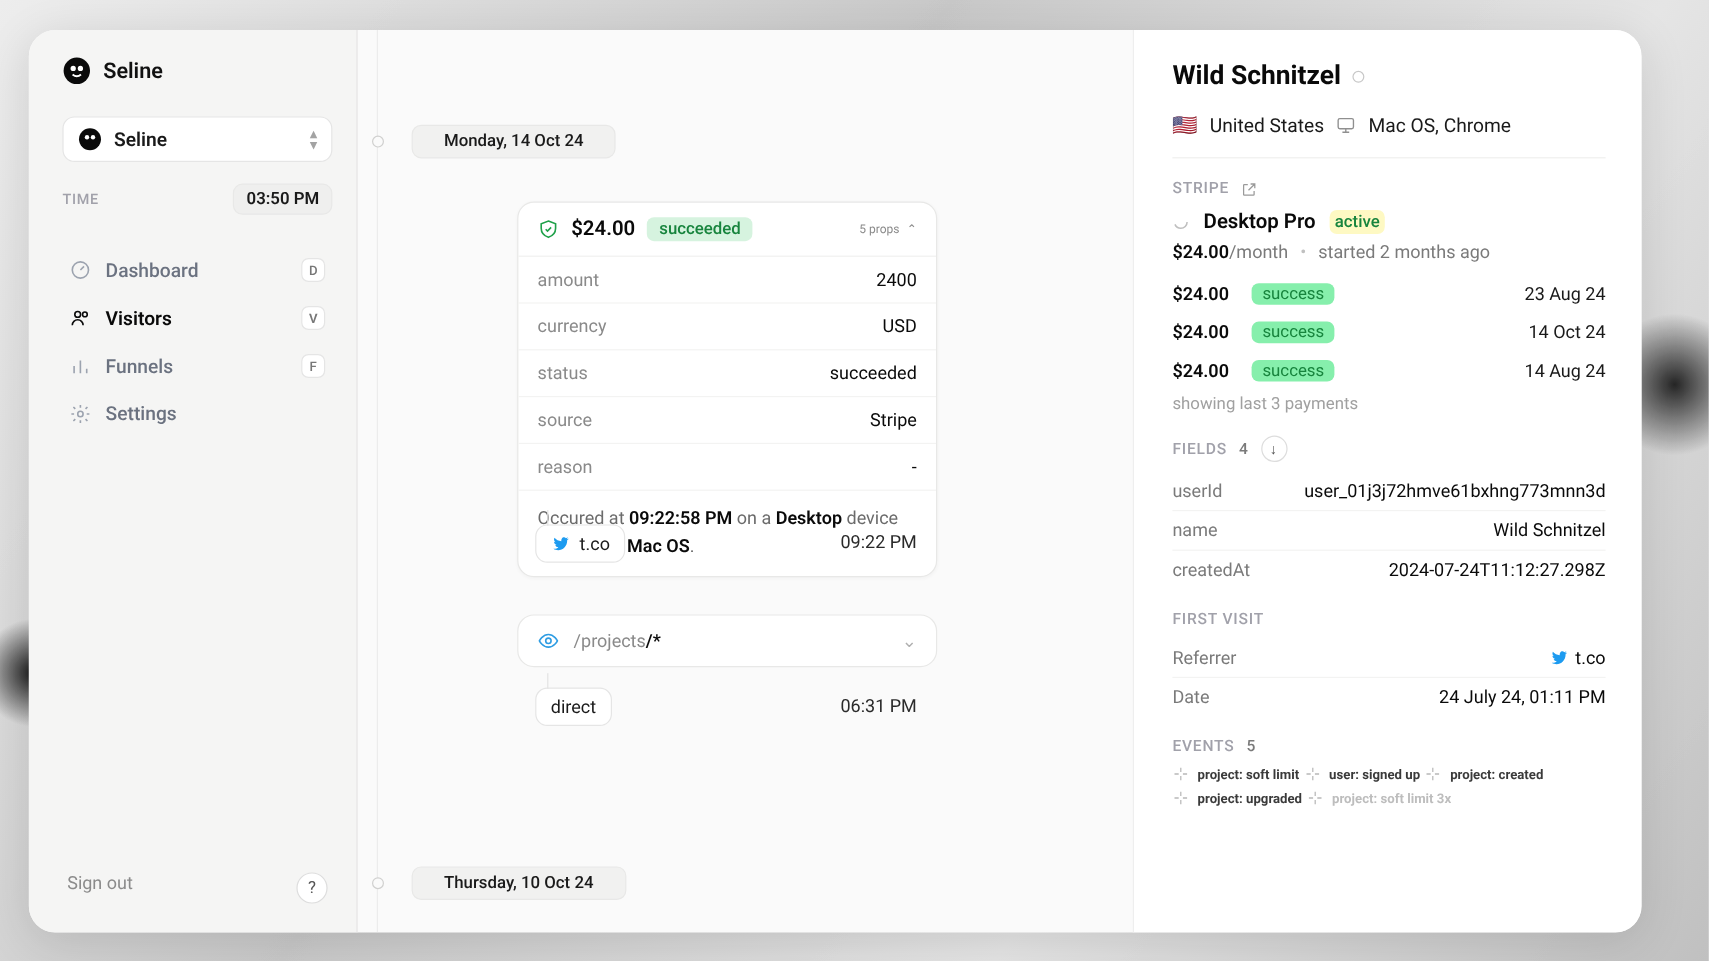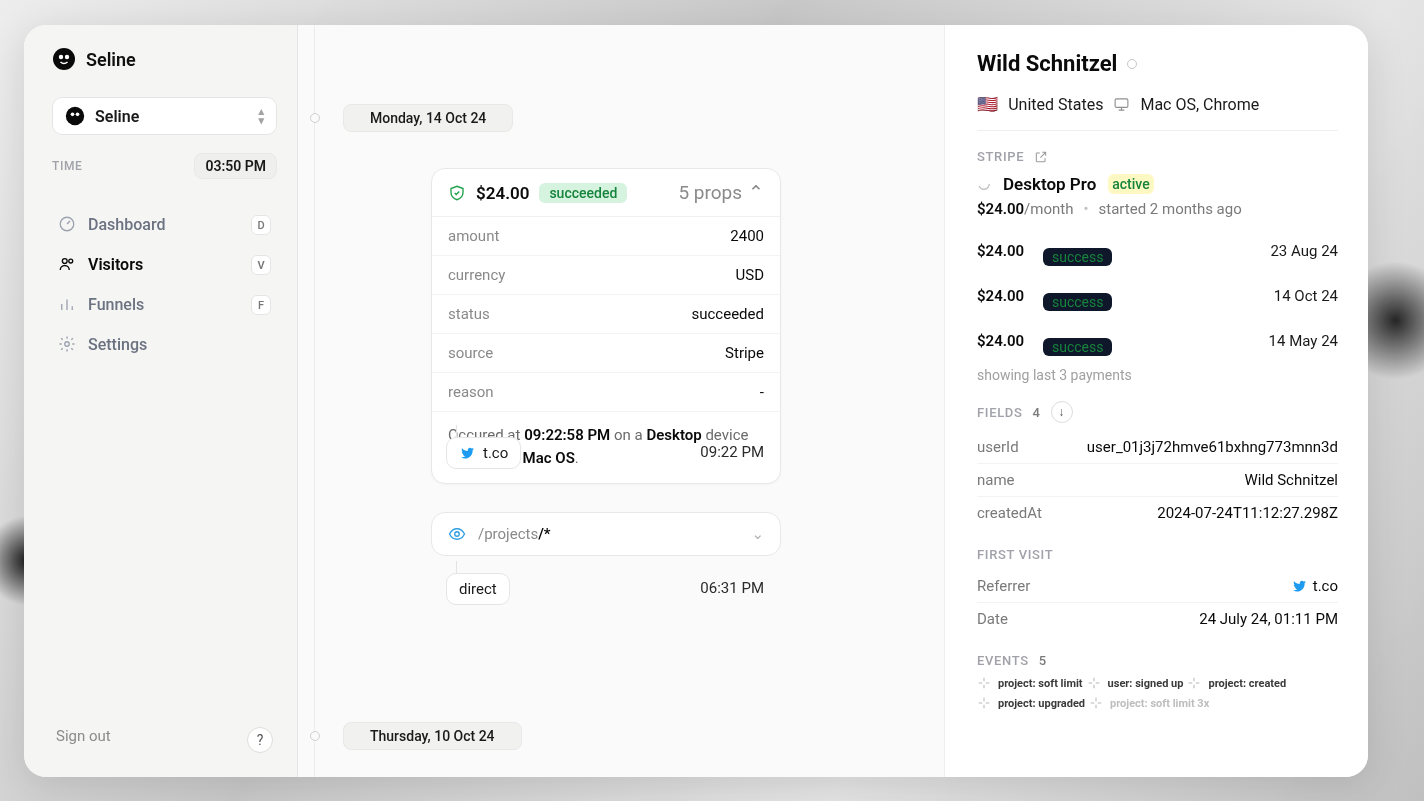--- a/index.html
+++ b/index.html
@@ -45,21 +45,21 @@
     margin-top: 26px;
     background:#fff; border:1px solid #e5e5e5; border-radius:10px;
     padding:8px 12px; display:flex; align-items:center; gap:10px;
     font-weight:600; font-size:16px; color:#1a1a1a; position:relative;
   }
   .chev-updown { margin-left:auto; color:#a3a3a3; font-size:11px; line-height:8px; display:flex; flex-direction:column; gap:1px;}
   .time-row { margin-top:18px; display:flex; justify-content:space-between; align-items:center; }
   .time-label { font-size:12px; letter-spacing:.05em; color:#a1a1aa; font-weight:500; }
   .time-val { font-size:14px; font-weight:600; background:#efefee; border:1px solid #e8e8e7; padding:4px 10px; border-radius:8px; color:#1a1a1a;}
   .nav { margin-top:28px; display:flex; flex-direction:column; gap:4px; }
-  .nav-item { display:flex; gap:12px; padding:8px 6px; border-radius:8px; font-size:16px; font-weight:500; color:#6b7280; }
+  .nav-item { display:flex; align-items:center; gap:12px; padding:8px 6px; border-radius:8px; font-size:16px; font-weight:500; color:#6b7280; }
   .nav-item.active { color:#0a0a0a; font-weight:600; }
   .nav-item .kbd { margin-left:auto; font-size:11px; background:#fff; border:1px solid #e5e5e5; border-radius:6px; width:20px;height:20px; display:flex;align-items:center;justify-content:center; color:#777;}
   .nav-item svg { width:18px; height:18px; stroke:#9ca3af; }
   .nav-item.active svg { stroke:#0a0a0a; }
   .spacer { flex:1; }
   .signout-row { display:flex; justify-content:space-between; padding:8px 4px; }
   .signout { color:#8b8b8b; font-size:15px; }
   .help-btn { width:26px;height:26px;border-radius:50%;border:1px solid #ddd;background:#fff;display:flex;align-items:center;justify-content:center;font-size:14px;color:#555; }
 
   
@@ -75,21 +75,21 @@
     border:1px solid #d0d0cf; border-radius:50%; background:#fafafa; transform:translateY(-50%);
   }
   .event-card {
     position:absolute; left:133px; width:350px;
     background:#fff; border:1px solid #e8e8e7; border-radius:14px;
     box-shadow: 0 1px 3px rgba(0,0,0,.03);
   }
   .event-head { display:flex; align-items:center; gap:10px; padding:12px 16px; border-bottom:1px solid #f0f0ef; }
   .amt { font-size:17px; font-weight:600; color:#0a0a0a; }
   .badge { font-size:14px; font-weight:500; background:#d6f3df; color:#17843d; padding:2px 10px; border-radius:6px; }
-  .props-toggle { margin-left:auto; color:#8a8a8a; font-size:19px; display:flex; align-items:center; gap:6px;}
+  .props-toggle { margin-left:auto; color:#8a8a8a; font-size:10px; display:flex; align-items:center; gap:6px;}
   .kv-row { display:flex; justify-content:space-between; padding:10px 16px; border-bottom:1px solid #f3f3f2; font-size:15px;}
   .kv-row .k { color:#8a8a8a; }
   .kv-row .v { color:#0a0a0a; }
   .occurred { padding:12px 16px; font-size:15px; color:#6b6b6b; line-height:1.55; }
   .occurred b { color:#0a0a0a; font-weight:600; }
   .pill {
     position:absolute; left:148px;
     background:#fff; border:1px solid #e5e5e5; border-radius:10px;
     padding:6px 12px; font-size:15px; color:#1a1a1a; display:flex; align-items:center; gap:8px;
   }
@@ -124,21 +124,21 @@
   .sec-head { display:flex; align-items:center; gap:10px; font-size:13px; letter-spacing:.05em; color:#a1a1aa; font-weight:500; }
   .ext-icon { width:14px;height:14px; stroke:#9a9a9a; }
   .plan-row { display:flex; align-items:center; gap:12px; margin-top:2px; }
   .plan-name { font-size:17px; font-weight:600; color:#0a0a0a; }
   .active-badge { font-size:14px; background:#fef9c3; color:#17843d; padding:2px 4px; border-radius:6px; font-weight:500;}
   .plan-sub { font-size:15px; color:#7a7a7a; display:flex; align-items:center; gap:10px;}
   .plan-sub .price { color:#0a0a0a; font-weight:600; }
   .pay-list { display:flex; flex-direction:column; margin-top:10px; }
   .pay-row { display:flex; align-items:center; padding:7px 0; font-size:15px; }
   .pay-row .pa { font-weight:600; color:#0a0a0a; width:66px; }
-  .pay-row .pb { background:#0f172a; color:#17843d; padding:1px 9px; border-radius:6px; font-size:14px;margin-top:13px; }
+  .pay-row .pb { background:#86efac; color:#17843d; padding:1px 9px; border-radius:6px; font-size:14px; }
   .pay-row .pd { margin-left:auto; color:#1a1a1a; }
   .tiny-note { font-size:14px; color:#a0a0a0; margin-top:4px; }
   .fields-head { display:flex; align-items:center; gap:10px; }
   .circle-btn { width:22px;height:22px;border-radius:50%;border:1px solid #ddd;display:flex;align-items:center;justify-content:center;font-size:12px;color:#555;background:#fff;}
   .kv2 { display:flex; justify-content:space-between; padding:7px 0; font-size:15px; border-top:1px solid #f3f3f2;}
   .kv2:first-of-type { border-top:none;text-align:right; }
   .kv2 .k { color:#7a7a7a; }
   .kv2 .v { color:#0a0a0a; }
   .tw-icon { color:#1d9bf0; }
   .events-wrap { display:flex; flex-wrap:wrap; gap:6px 4px; font-size:11px; color:#1a1a1a;font-weight:bold; }
@@ -335,21 +335,21 @@
             <span class="pd">23 Aug 24</span>
         </div>
         <div class="pay-row">
           <span class="pa">$24.00</span>
             <span class="pb">success</span>
             <span class="pd">14 Oct 24</span>
         </div>
         <div class="pay-row">
           <span class="pa">$24.00</span>
             <span class="pb">success</span>
-            <span class="pd">14 May 24</span>
+            <span class="pd">14 Aug 24</span>
         </div>
       </div>
       <div class="tiny-note">showing last 3 payments</div>
     </div>
 
     <div>
       <div class="sec-head fields-head">
         <span>FIELDS</span>
         <span style="color:#7a7a7a">4</span>
         <span class="circle-btn">↓</span>

